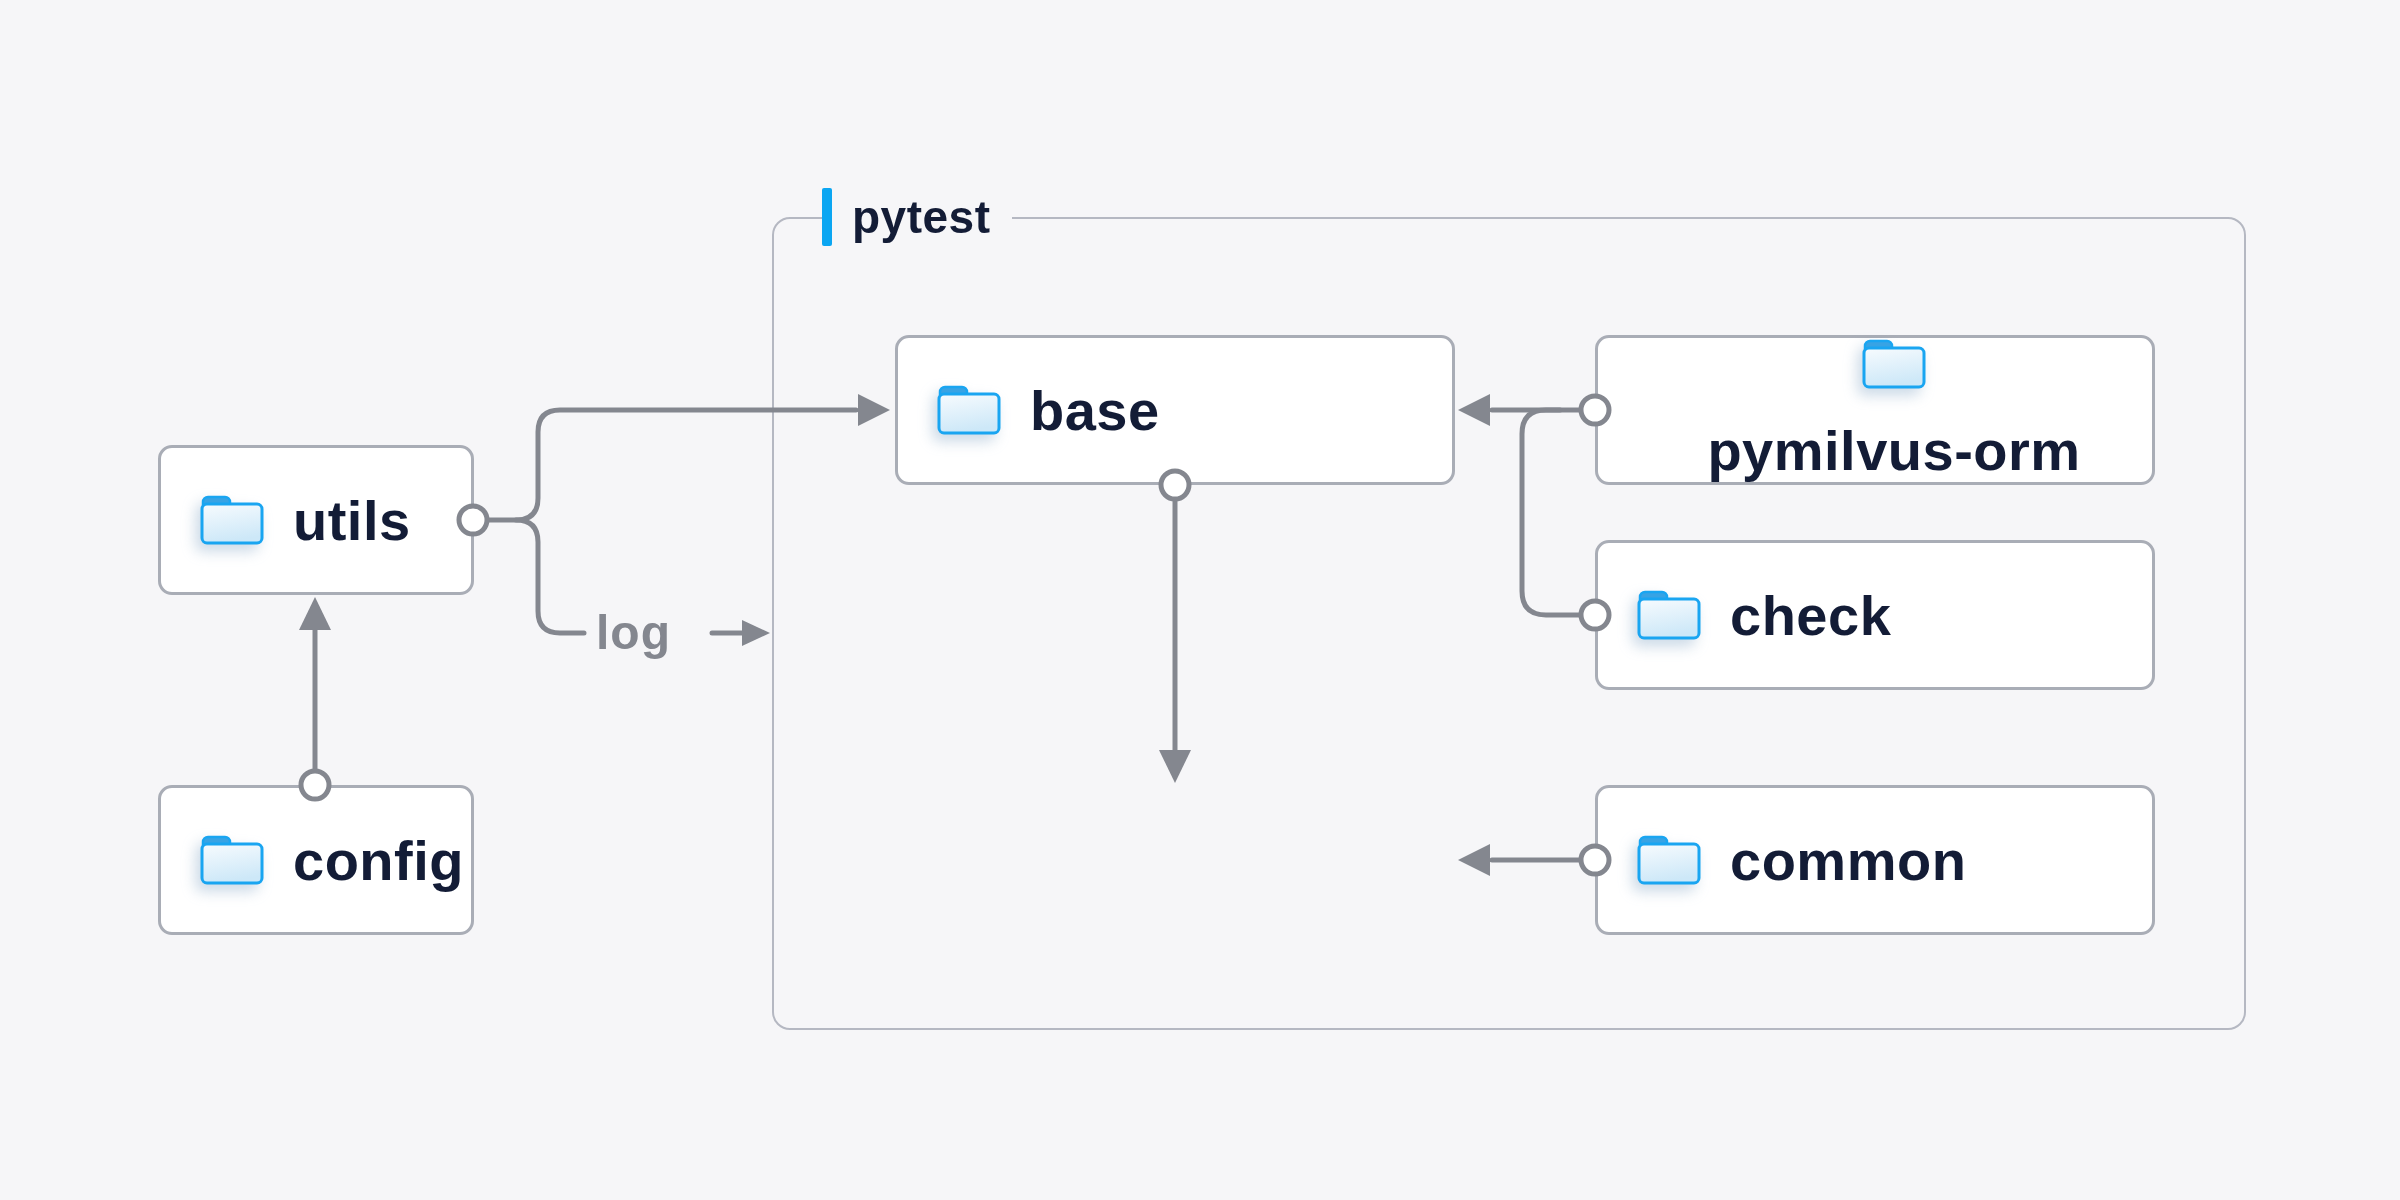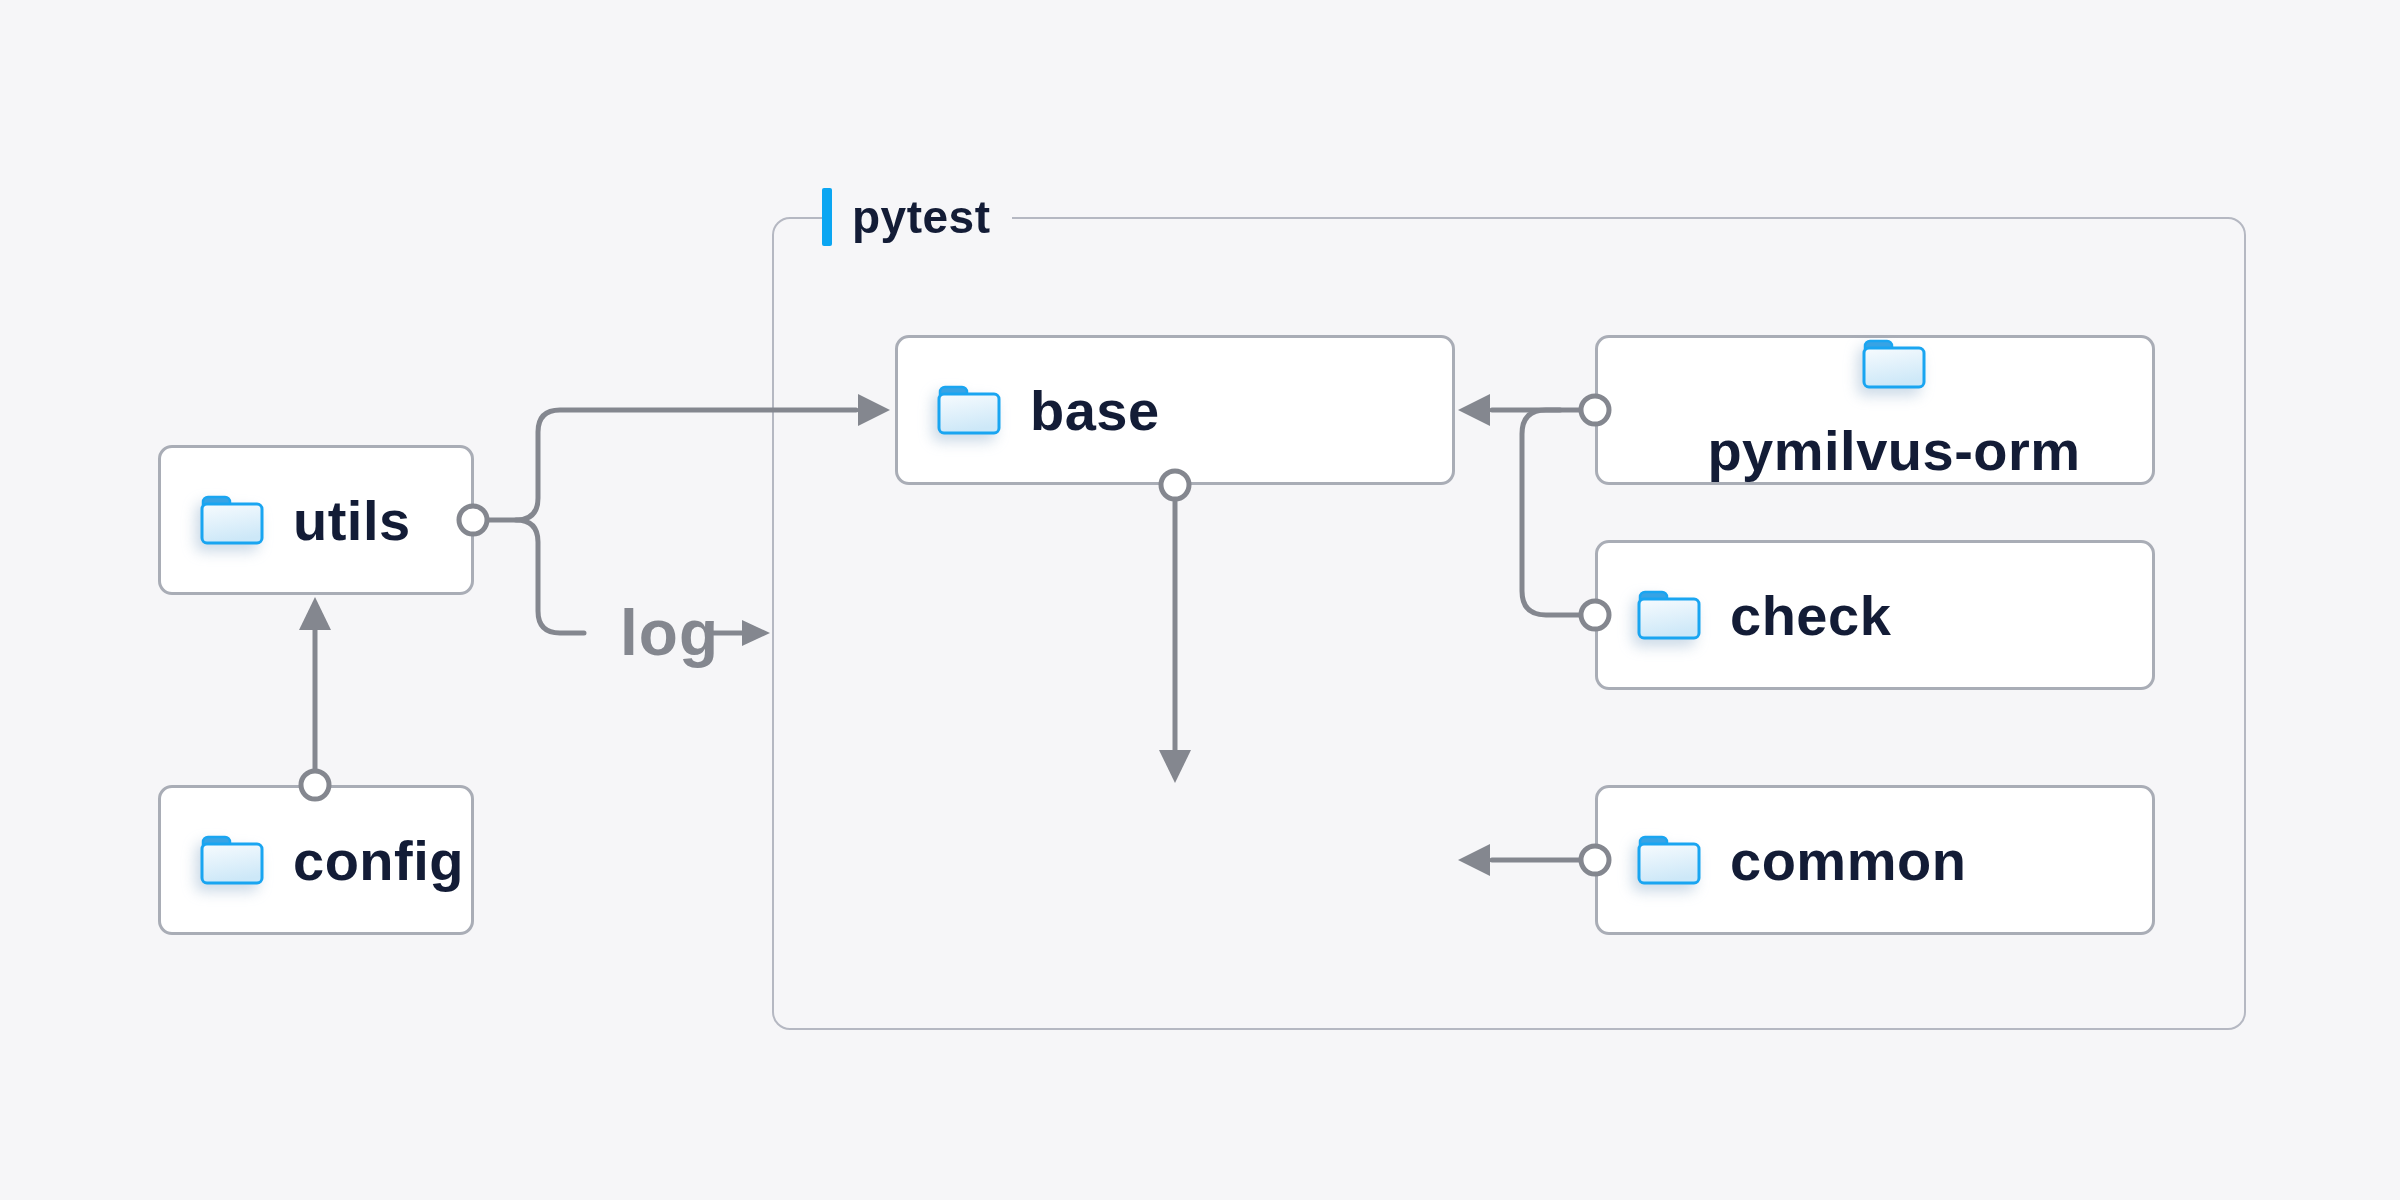--- a/index.html
+++ b/index.html
@@ -107,25 +107,24 @@
   }
   .edge-head { fill: var(--connector); stroke: none; }
 
   
   .log-label {
     position: absolute;
     left: 596px; top: 604px;
     height: 58px;
     line-height: 58px;
     z-index: 4;
-    font-size: 64px;
+    font-size: 48px;
     font-weight: 600;
     color: var(--connector);
     letter-spacing: 1px;
-    margin-left: 24px;
   }
 </style>
 </head>
 <body>
 
 <div class="stage">
 
   <div class="container-box"></div>
 
   <svg class="edges" viewBox="0 0 2400 1200" aria-hidden="true">

